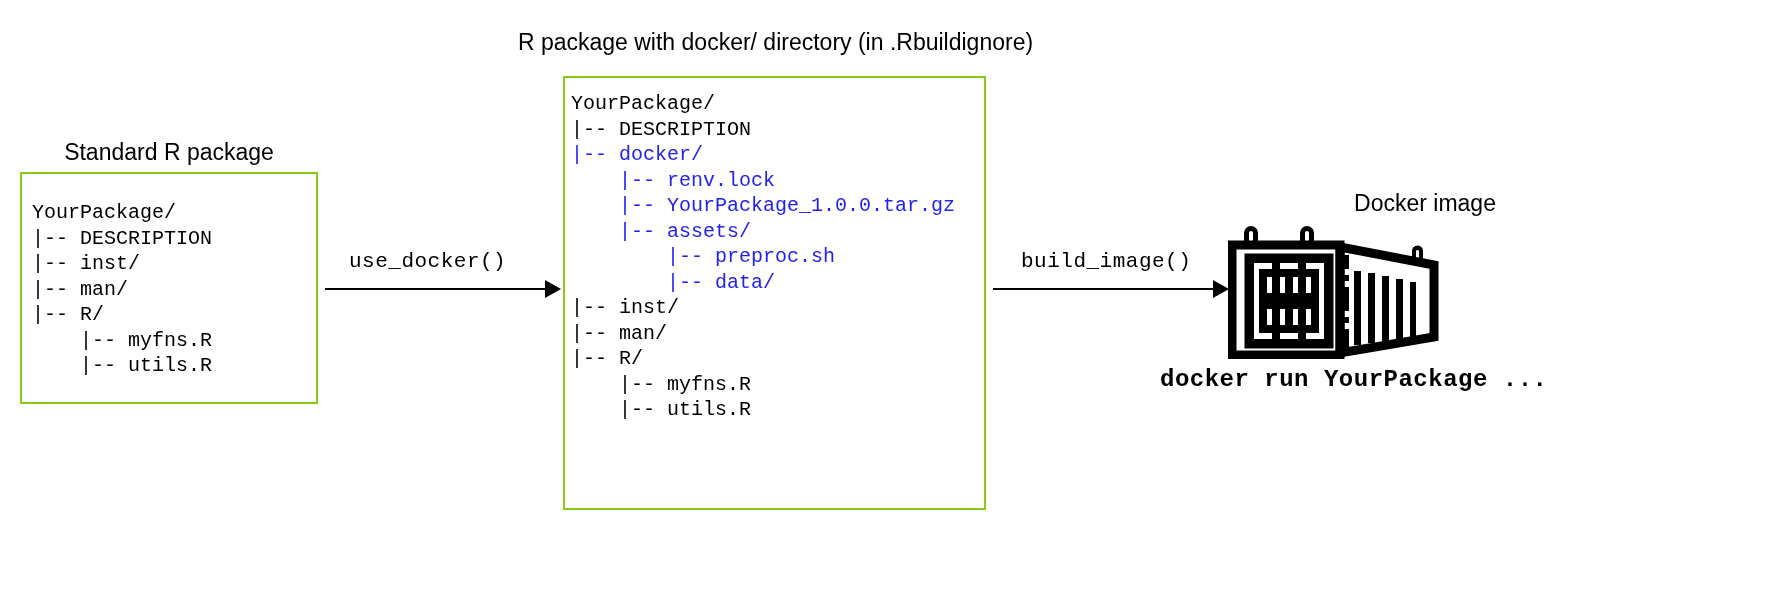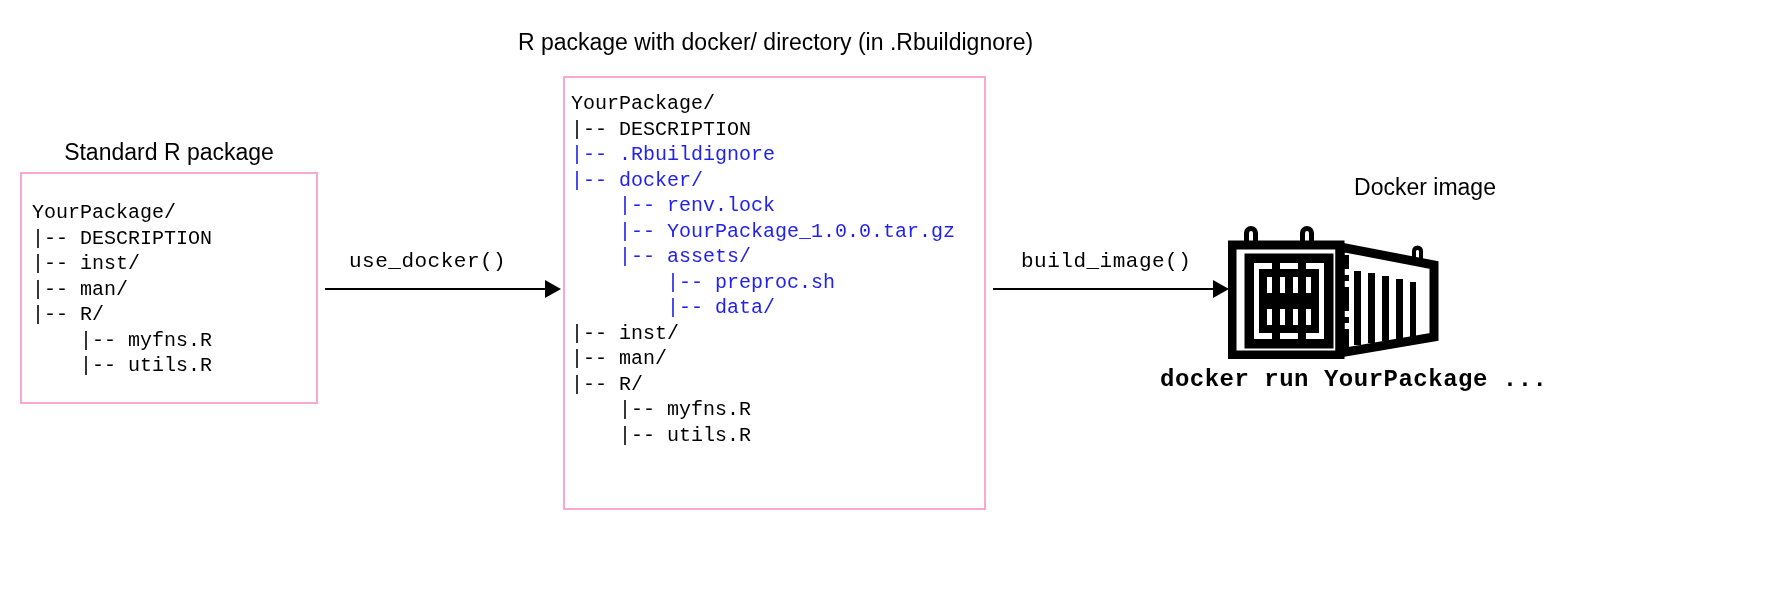--- a/index.html
+++ b/index.html
@@ -23,21 +23,21 @@
   .caption {
     position: absolute;
     font-family: "Liberation Sans", sans-serif;
     font-size: 23px;
     color: #000000;
     white-space: nowrap;
     text-align: center;
   }
   .tree-box {
     position: absolute;
-    border: 2px solid #f9a8d4;
+    border: 2px solid #84cc16;
     background: #ffffff;
     box-sizing: border-box;
   }
   .tree {
     position: absolute;
     font-family: "Liberation Mono", "DejaVu Sans Mono", monospace;
     font-size: 20px;
     line-height: 25.5px;
     white-space: pre;
     color: #000000;
@@ -96,39 +96,38 @@
 
   <div class="arrow-label" style="left:349px; top:250px;">use_docker()</div>
   <div class="arrow-line" style="left:325px; top:288px; width:222px;"></div>
   <div class="arrow-head" style="left:545px; top:280px;"></div>
 
   <div class="caption" style="left:403px; top:29px; width:745px;">R package with docker/ directory (in .Rbuildignore)</div>
 
   <div class="tree-box" style="left:563px; top:76px; width:423px; height:434px;">
     <div class="tree" style="left:6px; top:13px;"><span>YourPackage/
 </span><span>|-- DESCRIPTION
-</span><span class="blue">|-- .Rbuildignore
 </span><span class="blue">|-- docker/
 </span><span class="blue">    |-- renv.lock
 </span><span class="blue">    |-- YourPackage_1.0.0.tar.gz
 </span><span class="blue">    |-- assets/
 </span><span class="blue">        |-- preproc.sh
 </span><span class="blue">        |-- data/
 </span><span>|-- inst/
 </span><span>|-- man/
 </span><span>|-- R/
 </span><span>    |-- myfns.R
 </span><span>    |-- utils.R</span></div>
   </div>
 
   <div class="arrow-label" style="left:1021px; top:250px;">build_image()</div>
   <div class="arrow-line" style="left:993px; top:288px; width:222px;"></div>
   <div class="arrow-head" style="left:1213px; top:280px;"></div>
 
-  <div class="caption" style="left:1230px; top:174px; width:390px;">Docker image</div>
+  <div class="caption" style="left:1230px; top:190px; width:390px;">Docker image</div>
 
   <div class="docker-icon" style="left:1228px; top:225px; width:228px; height:134px;">
     <svg viewBox="0 0 228 134" width="228" height="134" xmlns="http://www.w3.org/2000/svg">
 
       <path d="M16 8 a7 7 0 0 1 14 0 v12 h-5 v-12 a2 2 0 0 0 -4 0 v12 h-5 z" fill="#000"></path>
       <path d="M72 8 a7 7 0 0 1 14 0 v12 h-5 v-12 a2 2 0 0 0 -4 0 v12 h-5 z" fill="#000"></path>
       <path d="M184 26 a5.5 5.5 0 0 1 11 0 v8 h-4 v-8 a1.7 1.7 0 0 0 -3 0 v8 h-4 z" fill="#000"></path>
 
       <rect x="4" y="20" width="108" height="110" fill="none" stroke="#000" stroke-width="9"></rect>
 

